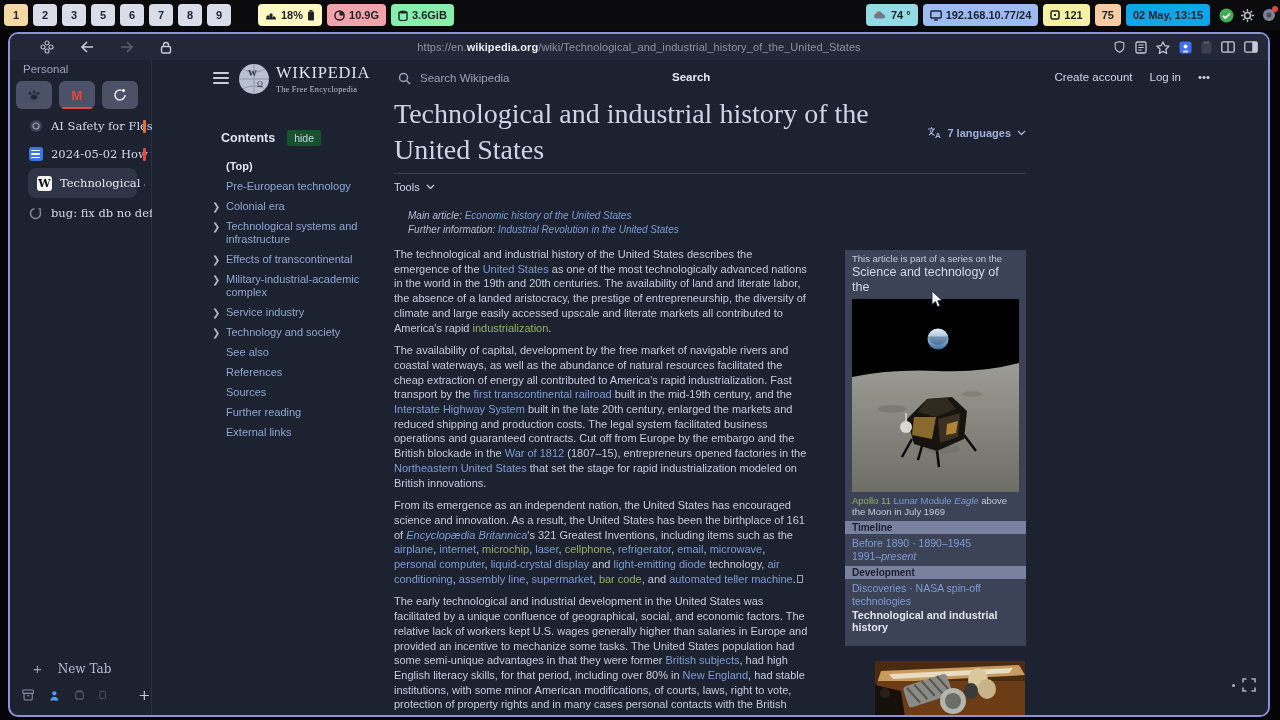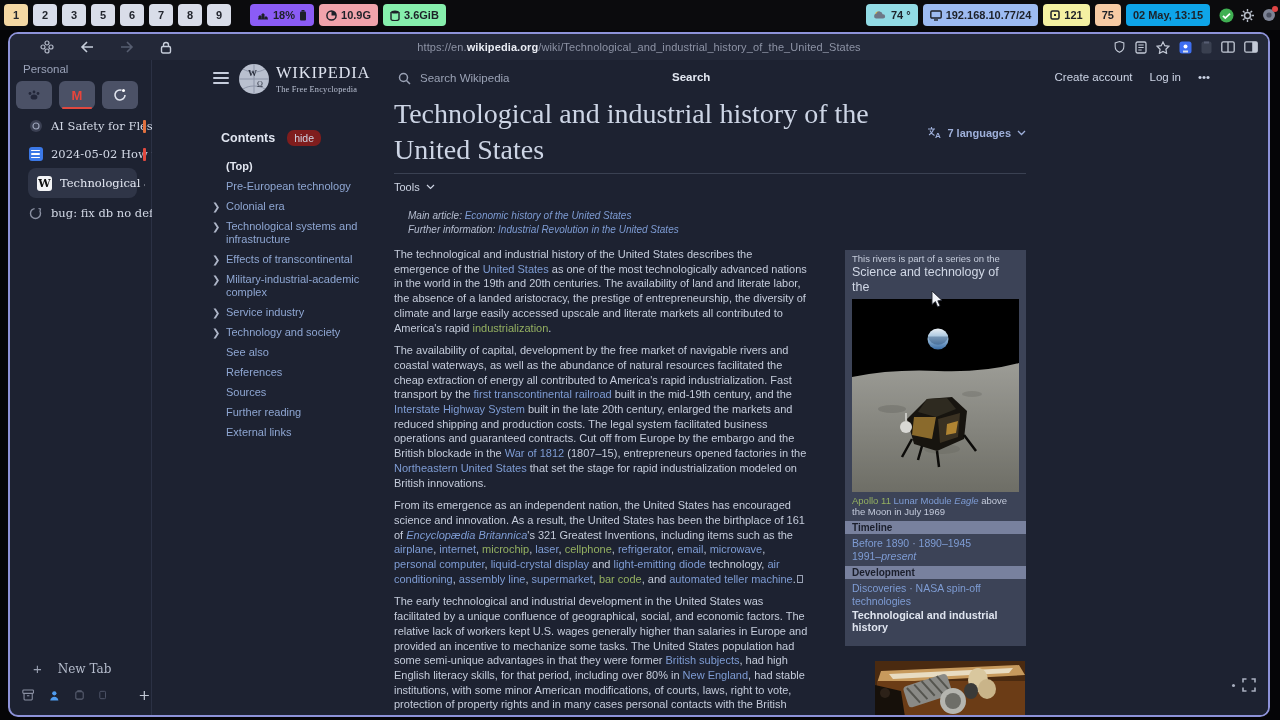--- a/index.html
+++ b/index.html
@@ -6,21 +6,21 @@
 html,body{width:1280px;height:720px;overflow:hidden;background:#000;font-family:"Liberation Sans",sans-serif}
 .screen{position:relative;width:1280px;height:720px;background:#050507}
 
 
 .statusbar{position:absolute;left:0;top:0;width:1280px;height:30px;background:#0b0b0d;display:flex;align-items:center;padding:0 4px;gap:5px}
 .ws-row{display:flex;gap:5px}
 .ws{width:24px;height:22px;border-radius:4px;background:#d9dde9;color:#23262f;font-size:11px;font-weight:700;display:flex;align-items:center;justify-content:center}
 .ws.active{background:#f5d8a3}
 .badge{height:22px;border-radius:4px;display:flex;align-items:center;gap:4px;padding:0 7px;font-size:11px;font-weight:700;color:#1d2128;white-space:nowrap}
 .badge svg{display:block}
-.b-teal{background:#8b5cf6;margin-left:14px}
+.b-teal{background:#fef9c3;margin-left:22px}
 .b-pink{background:#f1a3ab}
 .b-lav{background:#86efac}
 .spacer{flex:1}
 .b-cyan{background:#92dbe4}
 .b-blue{background:#9dbbf2}
 .b-yellow{background:#f5f1a2}
 .b-peach{background:#f7cba4}
 .b-green{background:#0ea5e9}
 .tray{display:flex;align-items:center;gap:6px;margin-left:4px}
 .tray-ic{position:relative;width:15px;height:15px;display:flex;align-items:center;justify-content:center}
@@ -64,21 +64,21 @@
 .wordmark{position:absolute;left:124px;top:5px;font-family:"Liberation Serif",serif;color:#dde2ee;font-size:16.5px;letter-spacing:.8px;line-height:16px}
 .tagline{font-size:8.3px;letter-spacing:.2px;color:#b9c0d2;margin-top:1px}
 .searchbox{position:absolute;left:246px;top:8px;display:flex;align-items:center;gap:9px;color:#9aa2b5;font-size:11.5px;height:20px}
 .search-btn{position:absolute;left:520px;top:11px;font-size:11.5px;font-weight:700;color:#e3e8f2}
 .hdr-right{position:absolute;right:58px;top:11px;display:flex;gap:17px;font-size:11.5px;color:#cdd5e6}
 
 
 .toc{position:absolute;left:60px;top:70px;width:168px;font-size:11px}
 .toc-head{display:flex;align-items:center;gap:12px;margin-left:9px}
 .toc-title{font-size:12.5px;font-weight:700;color:#e0e5f0}
-.hide-chip{background:#7f1d1d;border-radius:7px;padding:2px 7px;font-size:10.5px;color:#ced4e2}
+.hide-chip{background:#14532d;border-radius:2px;padding:2px 7px;font-size:10.5px;color:#ced4e2}
 .toc-list{margin-top:14px}
 .toc-item{position:relative;padding-left:14px;margin-bottom:7px;line-height:13px;color:#8ea6d2}
 .toc-item.top{color:#e2e6f0;font-weight:700}
 .toc-chev{position:absolute;left:0;top:0;color:#aeb6c8;font-size:10px;visibility:hidden}
 .toc-chev.show{visibility:visible}
 
 
 .article{position:absolute;left:242px;top:36px;width:632px}
 .a-title{font-family:"Liberation Serif",serif;font-size:28px;line-height:36px;font-weight:400;color:#cdd5e5;width:540px}
 .langs{position:absolute;right:0;top:30px;display:flex;align-items:center;gap:6px;color:#9fb0da;font-size:11px;font-weight:700}
@@ -486,21 +486,21 @@
           <div class="a-text">
             <p><span>The technological and industrial history of the United States describes the emergence of the </span><span class="lk">United States</span><span> as one of the most technologically advanced nations in the world in the 19th and 20th centuries. The availability of land and literate labor, the absence of a landed aristocracy, the prestige of entrepreneurship, the diversity of climate and large easily accessed upscale and literate markets all contributed to America's rapid </span><span class="gk">industrialization</span><span>.</span></p>
             <p><span>The availability of capital, development by the free market of navigable rivers and coastal waterways, as well as the abundance of natural resources facilitated the cheap extraction of energy all contributed to America's rapid industrialization. Fast transport by the </span><span class="lk">first transcontinental railroad</span><span> built in the mid-19th century, and the </span><span class="lk">Interstate Highway System</span><span> built in the late 20th century, enlarged the markets and reduced shipping and production costs. The legal system facilitated business operations and guaranteed contracts. Cut off from Europe by the embargo and the British blockade in the </span><span class="lk">War of 1812</span><span> (1807–15), entrepreneurs opened factories in the </span><span class="lk">Northeastern United States</span><span> that set the stage for rapid industrialization modeled on British innovations.</span></p>
             <p><span>From its emergence as an independent nation, the United States has encouraged science and innovation. As a result, the United States has been the birthplace of 161 of </span><span class="lk it">Encyclopædia Britannica</span><span>'s 321 Greatest Inventions, including items such as the </span><span class="lk">airplane</span><span>, </span><span class="lk">internet</span><span>, </span><span class="gk">microchip</span><span>, </span><span class="lk">laser</span><span>, </span><span class="gk">cellphone</span><span>, </span><span class="lk">refrigerator</span><span>, </span><span class="lk">email</span><span>, </span><span class="lk">microwave</span><span>, </span><span class="lk">personal computer</span><span>, </span><span class="lk">liquid-crystal display</span><span> and </span><span class="lk">light-emitting diode</span><span> technology, </span><span class="lk">air conditioning</span><span>, </span><span class="lk">assembly line</span><span>, </span><span class="lk">supermarket</span><span>, </span><span class="gk">bar code</span><span>, and </span><span class="lk">automated teller machine</span><span>.</span><span class="ref"></span></p>
             <p><span>The early technological and industrial development in the United States was facilitated by a unique confluence of geographical, social, and economic factors. The relative lack of workers kept U.S. wages generally higher than salaries in Europe and provided an incentive to mechanize some tasks. The United States population had some semi-unique advantages in that they were former </span><span class="lk">British subjects</span><span>, had high English literacy skills, for that period, including over 80% in </span><span class="lk">New England</span><span>, had stable institutions, with some minor American modifications, of courts, laws, right to vote, protection of property rights and in many cases personal contacts with the British innovators of the </span><span class="lk">Industrial Revolution</span><span>. They had a good basic structure to build on.</span></p>
 
           </div>
         </article>
 
         <div class="infobox">
-          <div class="ib-intro">This rivers is part of a series on the</div>
+          <div class="ib-intro">This article is part of a series on the</div>
           <div class="ib-sub">Science and technology of the</div>
           <svg class="ib-img" width="167" height="193" viewBox="0 0 167 193">
             <rect width="167" height="193" fill="#000"></rect>
             <defs>
               <linearGradient id="earth" x1="0" y1="0" x2="0" y2="1">
                 <stop offset="0" stop-color="#e9eff4"></stop>
                   <stop offset="0.45" stop-color="#9fc0dc"></stop>
                   <stop offset="1" stop-color="#3b6ea8"></stop>
               </linearGradient>
               <linearGradient id="moon" x1="0" y1="0" x2="0" y2="1">

